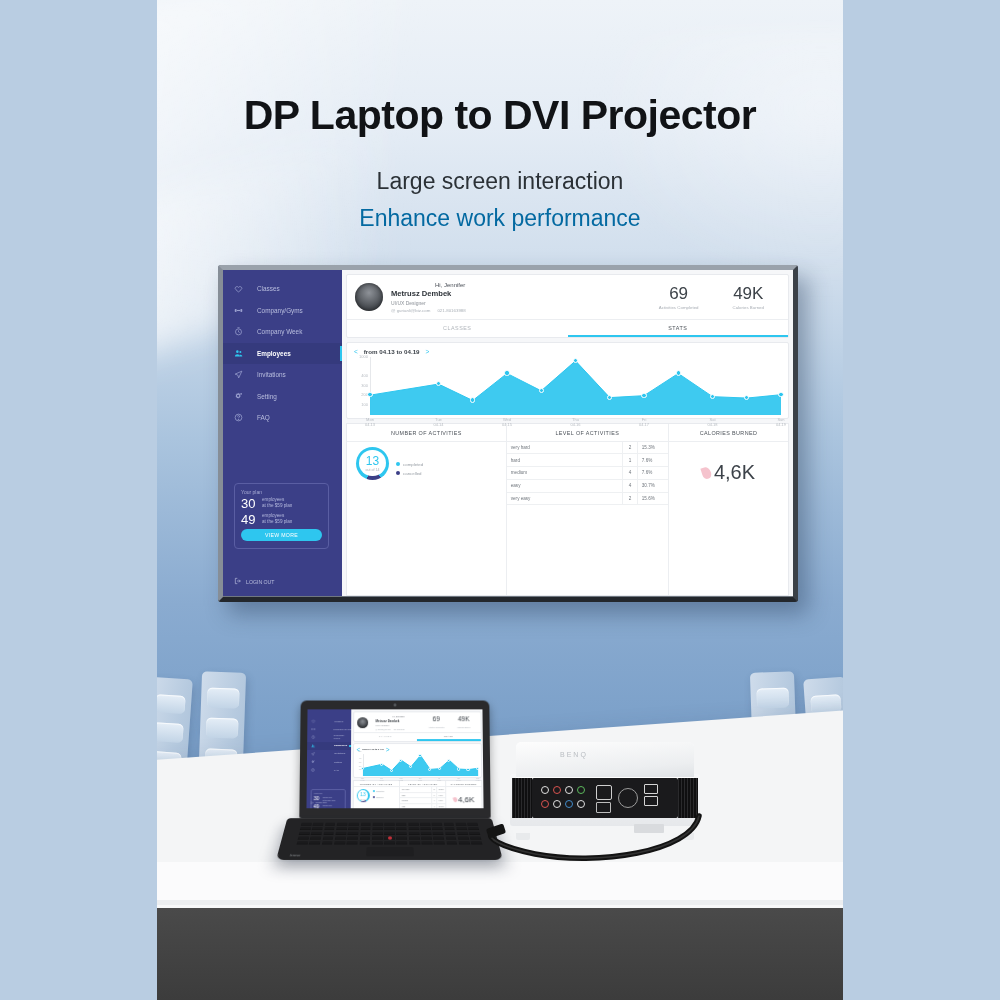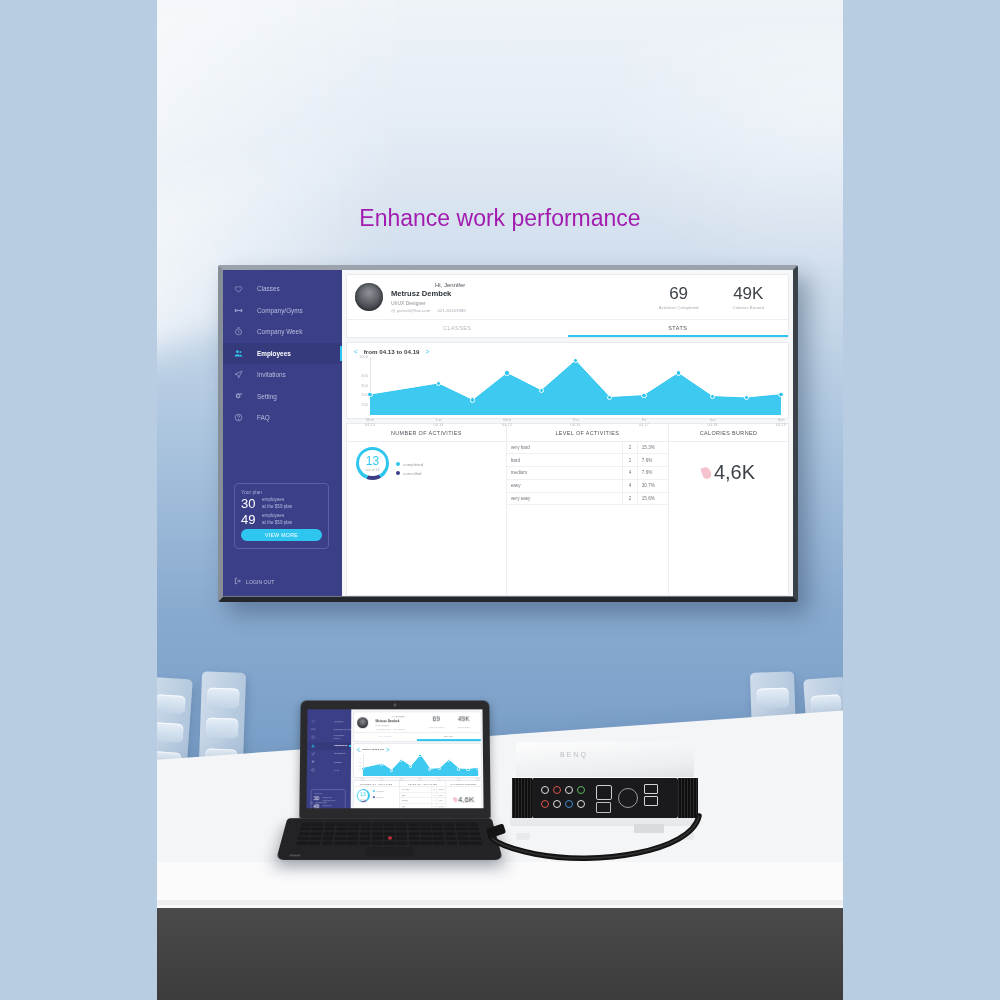--- a/index.html
+++ b/index.html
@@ -22,21 +22,21 @@
         transform:rotate(-18deg);filter:blur(16px);}
   .wall-sheen3{position:absolute;right:-80px;top:30px;width:340px;height:260px;
         background:radial-gradient(ellipse at 70% 30%,rgba(255,255,255,.38),rgba(255,255,255,0) 70%);
         filter:blur(10px);}
 
   
   .headline{position:absolute;left:0;right:0;top:92px;text-align:center;
         font-size:41px;font-weight:bold;color:#111316;letter-spacing:-.5px;
         text-shadow:0 1px 1px rgba(255,255,255,.35);}
   .sub1{position:absolute;left:0;right:0;top:168px;text-align:center;font-size:23px;color:#2b3136;}
-  .sub2{position:absolute;left:0;right:0;top:205px;text-align:center;font-size:23px;color:#a21caf;}
+  .sub2{position:absolute;left:0;right:0;top:205px;text-align:center;font-size:23px;color:#0369a1;}
 
   
   #tv{position:absolute;left:61px;top:265px;width:580px;height:337px;
       background:#6f7780;border-radius:3px;
       box-shadow:10px 12px 22px rgba(30,50,80,.38);
       padding:5px 5px 6px 5px;box-sizing:border-box;}
   #tv-inner{position:absolute;left:0;top:0;width:100%;height:100%;
       border-radius:3px;border:5px solid;
       border-color:#9aa2ab #3b4148 #23272c #868e97;box-sizing:border-box;}
   #screen{position:absolute;left:5px;top:5px;right:5px;bottom:6px;background:#fff;overflow:hidden;
@@ -51,21 +51,21 @@
   .nav-item.active{background:#353a7d;color:#fff;font-weight:bold;}
   .nav-item.active:after{content:"";position:absolute;right:0;top:3px;bottom:3px;width:2.5px;background:#2ec6ef;}
   .nav-ico{width:20px;display:flex;align-items:center;justify-content:flex-start;color:#9aa0cf;}
   .nav-item.active .nav-ico{color:#2ec6ef;}
   .nav-ico svg{width:9px;height:9px;display:block;}
   .nav-label{margin-left:3px;}
 
   .plan{position:absolute;left:11px;right:13px;top:213px;border:1px solid #5a5ea3;border-radius:4px;
         padding:5px 6px 7px 6px;box-sizing:border-box;}
   .plan-t{font-size:5px;color:#a7abd4;margin-bottom:2px;}
-  .plan-row{display:flex;align-items:center;margin-bottom:3px;}
+  .plan-row{display:flex;align-items:flex-start;margin-bottom:3px;}
   .plan-num{font-size:13px;color:#fff;width:21px;line-height:1;}
   .plan-txt{font-size:4.6px;color:#b4b9de;line-height:1.35;}
   .plan-btn{margin-top:2px;background:#2ec6ef;color:#fff;text-align:center;border-radius:8px;
         font-size:5.2px;padding:3px 0;letter-spacing:.3px;}
   .logout{position:absolute;left:11px;bottom:10px;display:flex;align-items:center;font-size:5.2px;color:#b9bede;}
   .logout svg{width:8px;height:8px;margin-right:4px;}
 
   .main{flex:1;background:#f6f7f9;position:relative;display:flex;flex-direction:column;}
   .card{background:#fff;margin:4px 4px 0 4px;border:1px solid #e8eaee;border-radius:2px;}
 
@@ -225,20 +225,22 @@
 
 <div id="page">
 
   <div id="scene">
 
     <div class="wall"></div>
     <div class="wall-sheen1"></div>
     <div class="wall-sheen2"></div>
     <div class="wall-sheen3"></div>
 
+    <div class="headline">DP Laptop to DVI Projector</div>
+    <div class="sub1">Large screen interaction</div>
     <div class="sub2">Enhance work performance</div>
 
     <div class="chair" style="left:-12px;top:678px;width:42px;height:168px;transform:rotate(4deg);">
       <div class="slat" style="top:10%"></div>
         <div class="slat" style="top:27%"></div>
       <div class="slat" style="top:44%"></div>
         <div class="slat" style="top:61%"></div>
       <div class="slat" style="top:78%"></div>
     </div>
     <div class="chair" style="left:42px;top:672px;width:44px;height:178px;transform:rotate(2deg);">

